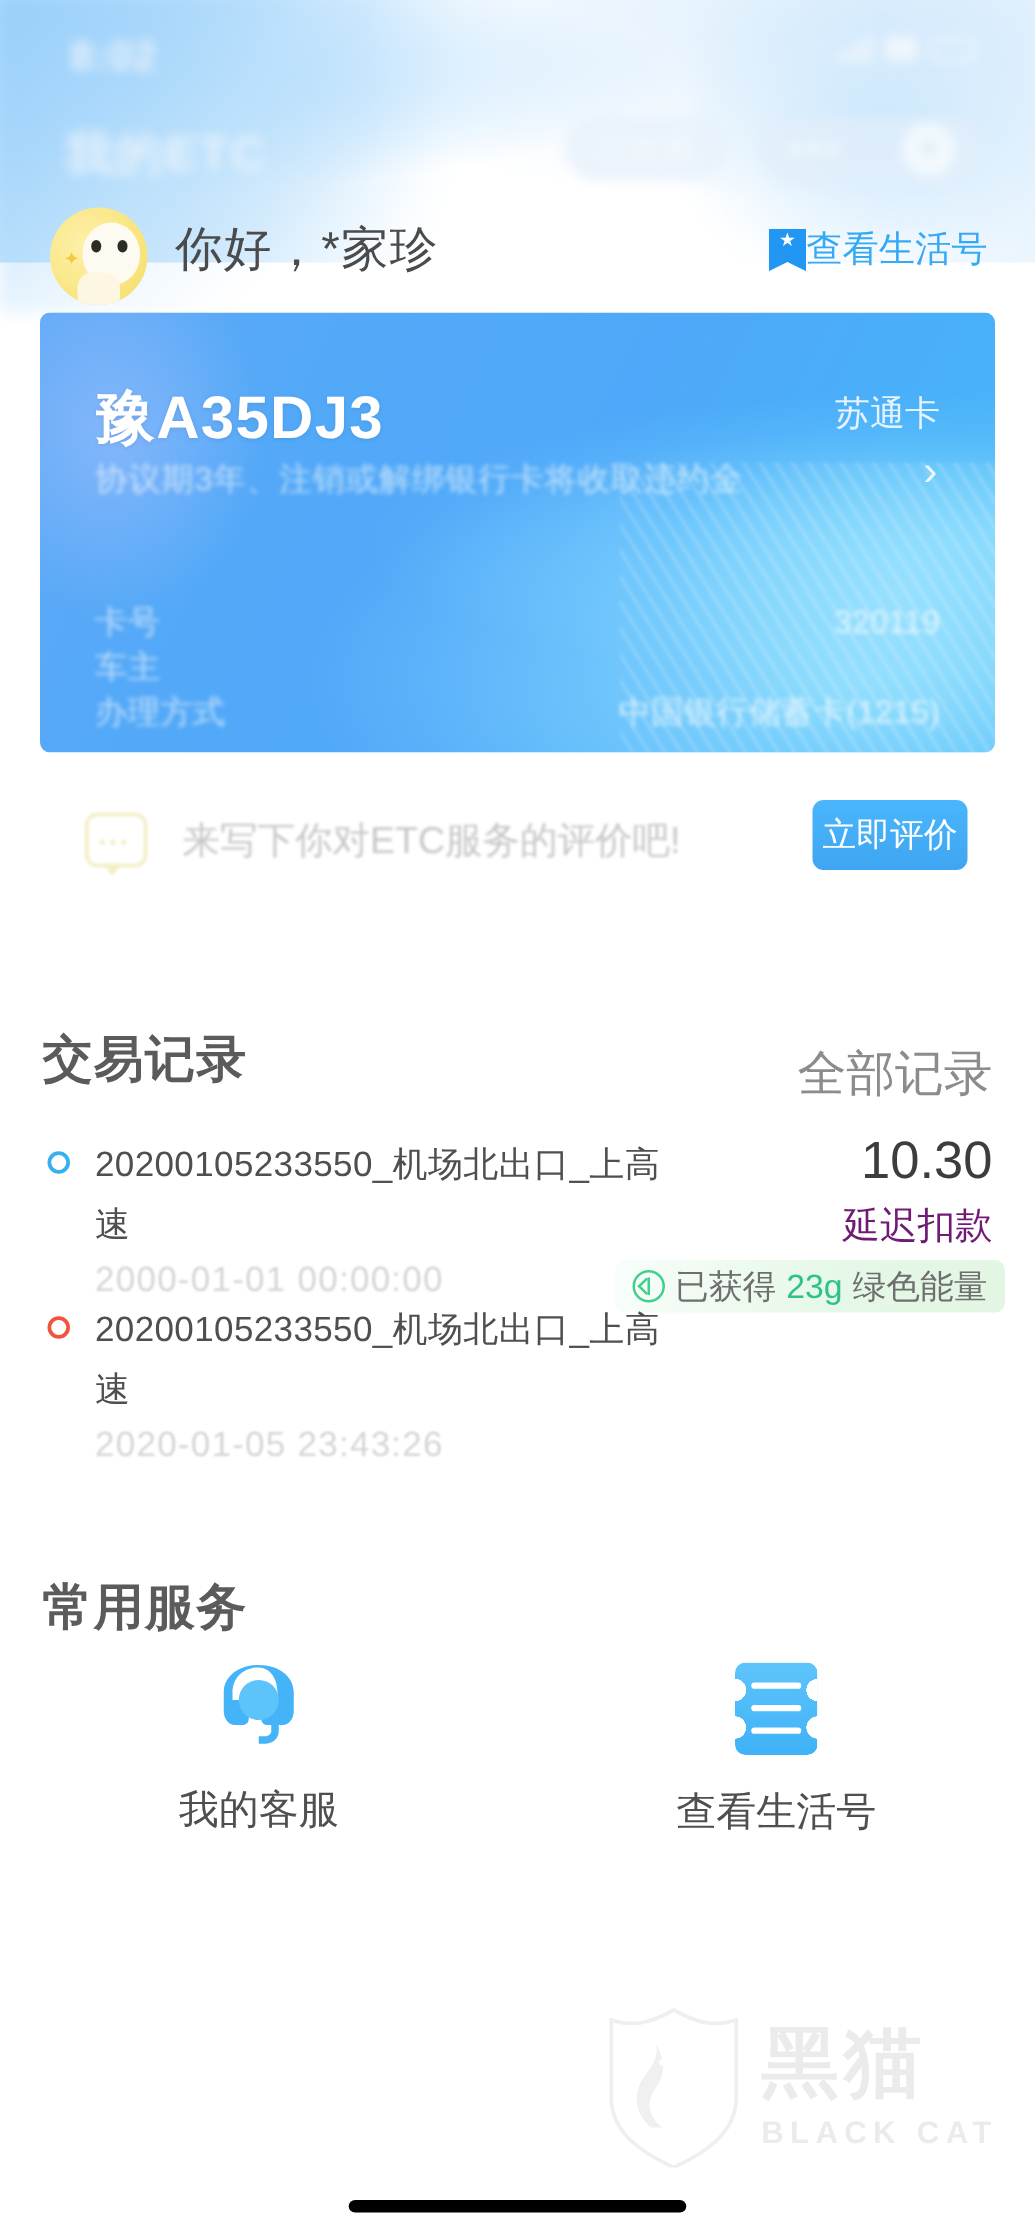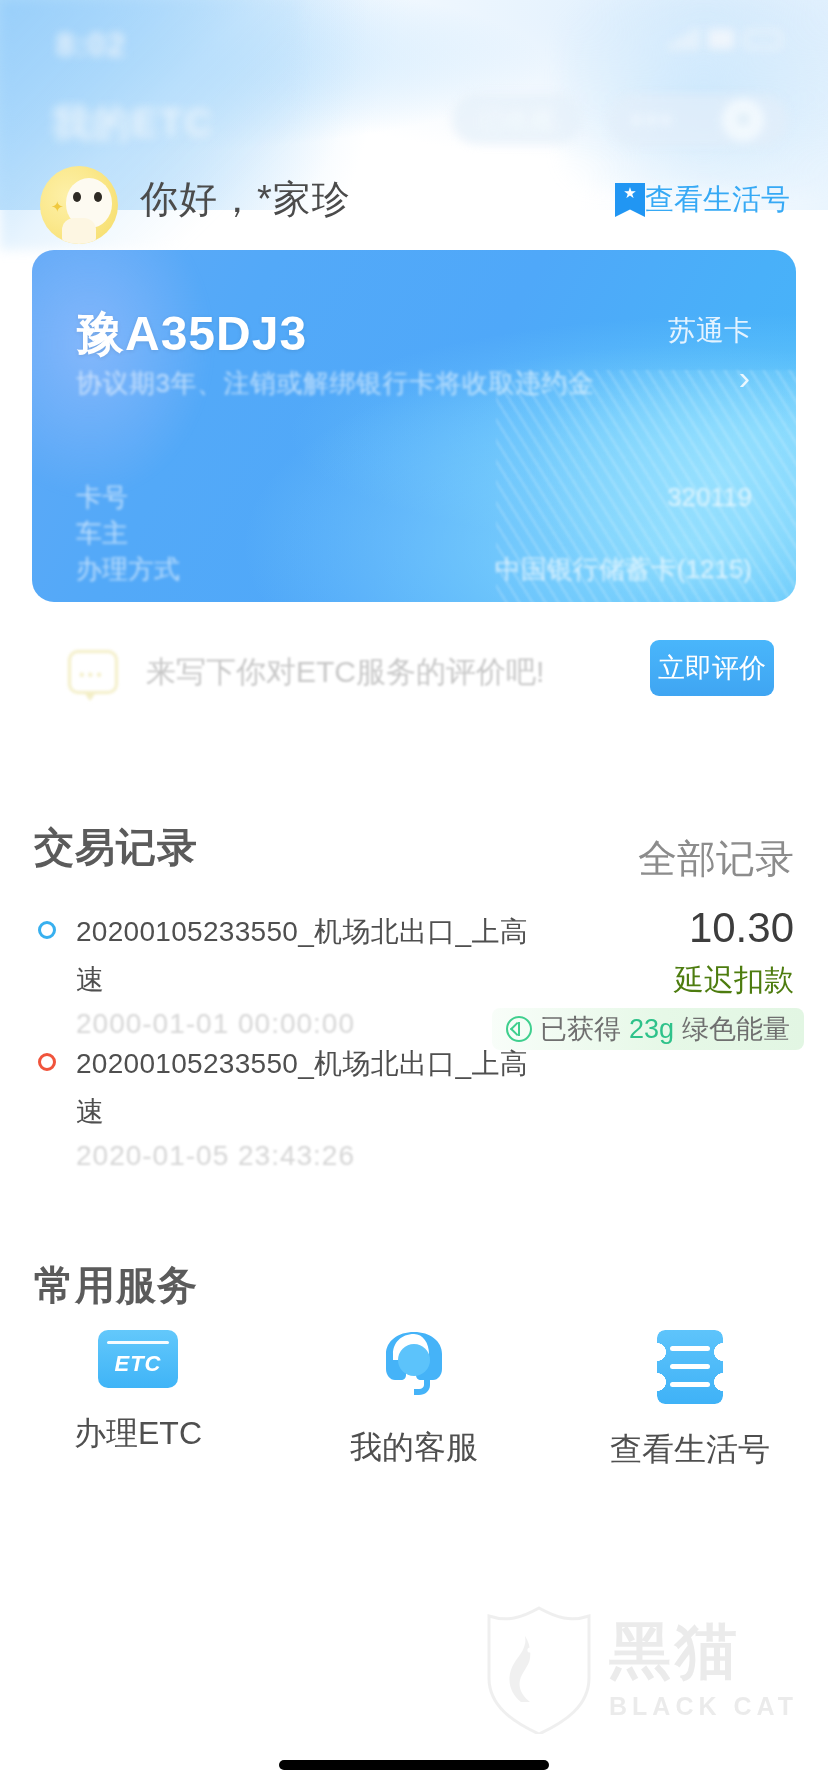--- a/index.html
+++ b/index.html
@@ -120,21 +120,21 @@
   }
   .life-flag::after{
     content:"★"; position:absolute; left:50%; top:2px; transform:translateX(-50%);
     color:#fff; font-size:15px; line-height:1;
   }
   .life-label { font-size:29px; color:#36a9f5; }
 
   
   .etc-card {
     position:absolute; left:32px; top:250px; width:764px; height:352px;
-    border-radius:22px; overflow:hidden;
+    border-radius:8px; overflow:hidden;
     background:
       radial-gradient(ellipse at 86% 84%, rgba(150,226,255,0.85) 0%, rgba(150,226,255,0) 48%),
       radial-gradient(ellipse at 96% 52%, rgba(125,215,255,0.75) 0%, rgba(125,215,255,0) 46%),
       linear-gradient(118deg, #5fa9f7 0%, #53a9f8 26%, #4fa8f9 54%, #49b0f9 78%, #46b6f8 100%);
   }
   .etc-card .plumes {
     position:absolute; right:-20px; top:120px; width:320px; height:260px;
     background:
       repeating-linear-gradient(58deg, rgba(255,255,255,0.16) 0 3px, rgba(255,255,255,0) 3px 11px),
       radial-gradient(ellipse at 70% 40%, rgba(172,234,255,0.55) 0%, rgba(172,234,255,0) 62%);
@@ -216,21 +216,21 @@
   .txn-date {
     position:absolute; left:76px;
     font-size:28px; color:#d6d6d6; letter-spacing:1px; filter:blur(0.8px);
   }
   .txn-amt {
     position:absolute; right:34px; top:-4px;
     font-size:42px; font-weight:400; color:#3d3d3d;
   }
   .txn-status {
     position:absolute; right:34px; top:52px;
-    font-size:30px; color:#4d7c0f;
+    font-size:30px; color:#701a75;
   }
   .energy {
     position:absolute; right:24px; top:100px;
     height:42px; padding:0 14px; border-radius:8px;
     background:linear-gradient(90deg, rgba(228,249,231,0.25) 0%, #e6f8e7 55%, #e2f6e3 100%);
     display:flex; align-items:center; gap:8px;
     font-size:27px; color:#6f6f6f;
   }
   .energy .leaf {
     width:26px; height:26px; border-radius:50%;
@@ -397,26 +397,20 @@
     <div class="txn-title">20200105233550_机场北出口_上高速</div>
     <div class="txn-date" style="top:100px;">2020-01-05 23:43:26</div>
   </div>
 
   <div class="sec-head" style="top:1258px;">
     <div class="sec-title" style="top:0;">常用服务</div>
   </div>
 
   <div class="svc-grid">
     <div class="svc">
-      <div class="ico-etc">
-          <span>ETC</span>
-        </div>
-      <div class="svc-label">办理ETC</div>
-    </div>
-    <div class="svc">
       <div class="ico-svc">
         <svg viewBox="0 0 76 72" width="76" height="72" aria-hidden="true">
           <path d="M38 4c-13 0-21 9-21 20v6h8c3 0 5 2 5 5v10c0 3-2 5-5 5h-6c-5 0-9-5-9-11V24C10 11 22 2 38 2s28 9 28 22v15c0 6-4 11-9 11h-3v5c0 6-5 10-11 10h-5v-6h5c3 0 5-2 5-4v-5h-3c-3 0-5-2-5-5V35c0-3 2-5 5-5h8v-6C53 13 47 4 38 4z" fill="#45b3f8"></path>
           <circle cx="38" cy="30" r="16" fill="#5cc3fb"></circle>
         </svg>
       </div>
       <div class="svc-label">我的客服</div>
     </div>
     <div class="svc">
       <div class="ico-inv">

